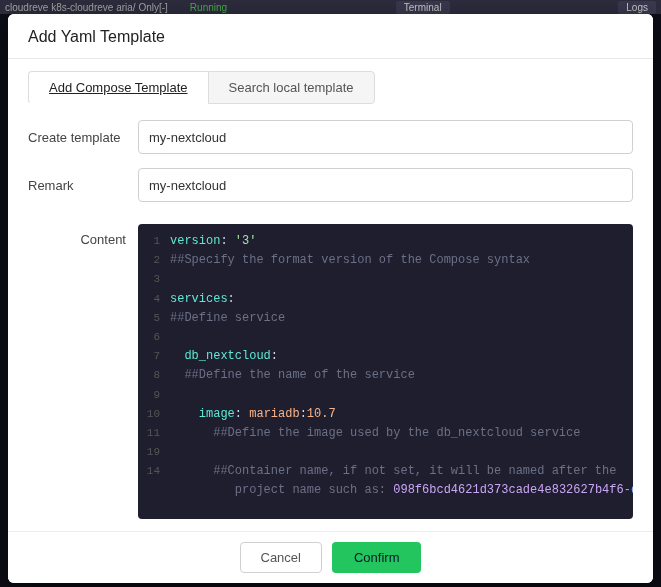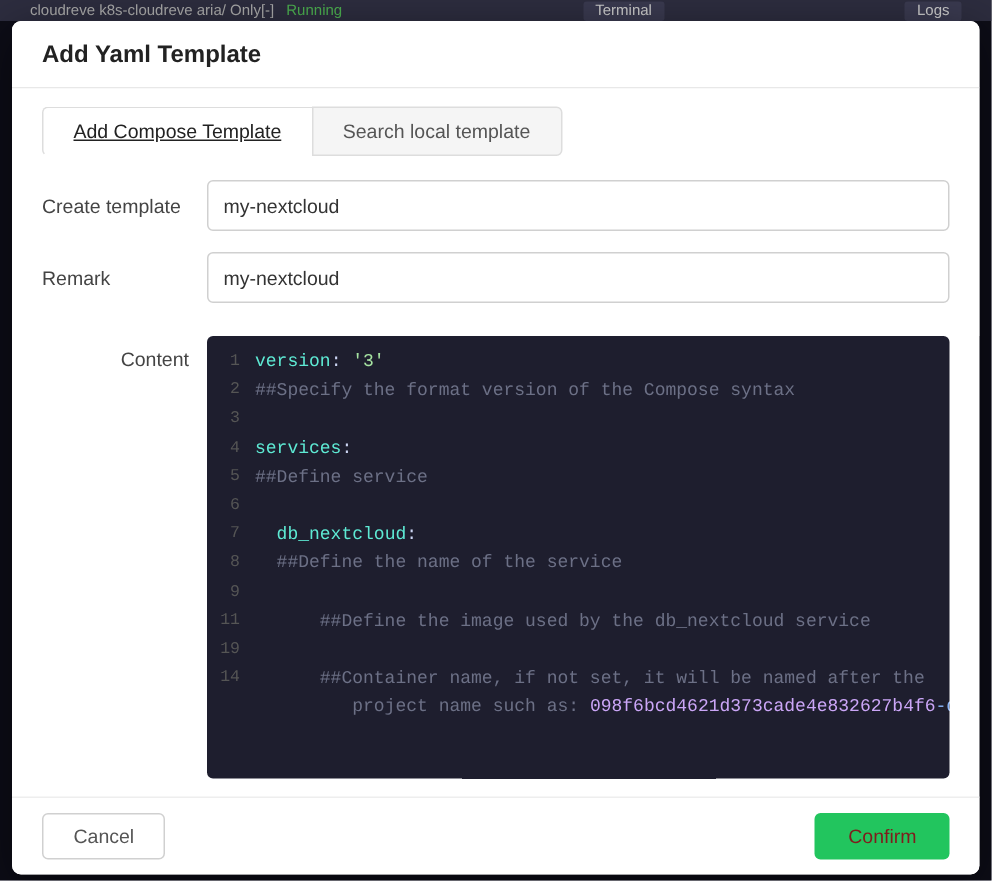--- a/index.html
+++ b/index.html
@@ -24,22 +24,22 @@
     
     .bg-bar {
       position: absolute;
       top: 0;
       left: 0;
       right: 0;
       height: 14px;
       background: #2d2d3f;
       display: flex;
       align-items: center;
-      padding: 0 20px;
-      gap: 8px;
+      padding: 0 5px;
+      gap: 22px;
       font-size: 11px;
       color: #aaa;
     }
 
     .bg-bar .running-badge {
       color: #4caf50;
       font-size: 10px;
     }
 
     .bg-bar .tab-btn {
@@ -69,21 +69,21 @@
     }
 
     .modal-header {
       padding: 14px 20px 12px;
       border-bottom: 1px solid #e8e8e8;
       background: #fff;
     }
 
     .modal-title {
       font-size: 16px;
-      font-weight: 700;
+      font-weight: 400;
       color: #222;
     }
 
     
     .tabs-row {
       display: flex;
       padding: 12px 20px 0;
       background: #fff;
       gap: 0;
     }
@@ -224,42 +224,42 @@
     .line-content .kw-key { color: #5eead4; }
     .line-content .kw-value { color: #fab387; }
     .line-content .kw-blue { color: #89b4fa; }
     .line-content .kw-purple { color: #cba6f7; }
     .line-content .kw-num { color: #fab387; }
 
     
     .modal-footer {
       padding: 10px 20px;
       display: flex;
-      justify-content: space-between;
+      justify-content: center;
       gap: 10px;
       border-top: 1px solid #eee;
       background: #fff;
     }
 
     .btn-cancel {
       padding: 7px 20px;
       border: 1px solid #d0d0d0;
       border-radius: 4px;
       background: #fff;
       color: #555;
       font-size: 13px;
       cursor: pointer;
     }
 
     .btn-confirm {
       padding: 7px 22px;
       border: none;
       border-radius: 4px;
       background: #22c55e;
-      color: #7f1d1d;
+      color: #0f172a;
       font-size: 13px;
       font-weight: 500;
       cursor: pointer;
     }
   </style>
 </head>
 <body>
 
 <div class="overlay">
   <div class="bg-bar">
@@ -324,20 +324,24 @@
             </div>
             <div class="code-line">
               <span class="line-num">8</span>
               <span class="line-content"><span class="kw-comment">  ##Define the name of the service</span></span>
             </div>
             <div class="code-line">
               <span class="line-num">9</span>
               <span class="line-content"></span>
             </div>
             <div class="code-line">
+              <span class="line-num">10</span>
+              <span class="line-content">    <span class="kw-key">image</span>: <span class="kw-value">mariadb</span>:<span class="kw-num">10.7</span></span>
+            </div>
+            <div class="code-line">
               <span class="line-num">11</span>
               <span class="line-content"><span class="kw-comment">      ##Define the image used by the db_nextcloud service</span></span>
             </div>
             <div class="code-line">
               <span class="line-num">19</span>
               <span class="line-content"></span>
             </div>
             <div class="code-line">
               <span class="line-num">14</span>
               <span class="line-content"><span class="kw-comment">      ##Container name, if not set, it will be named after the</span></span>

